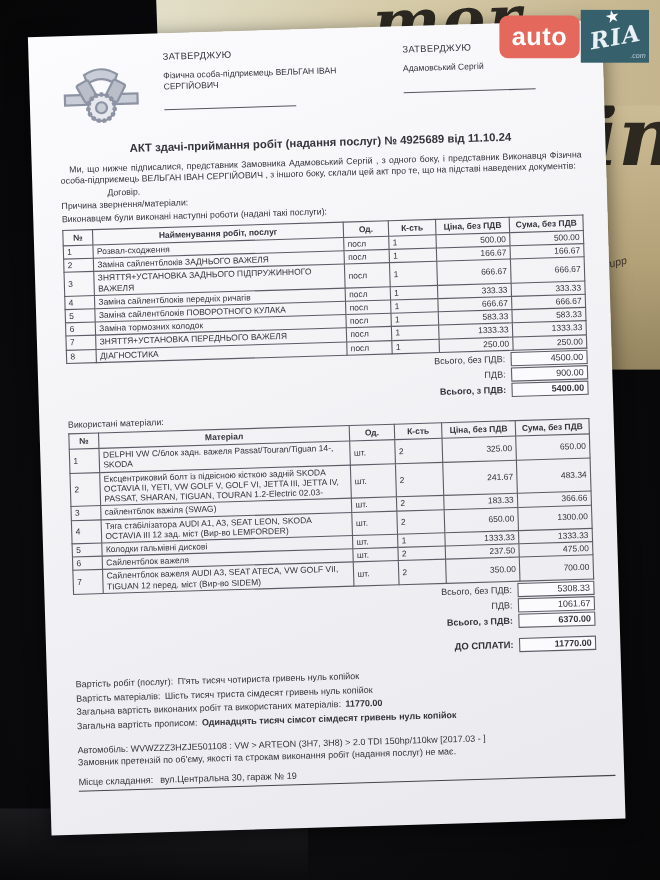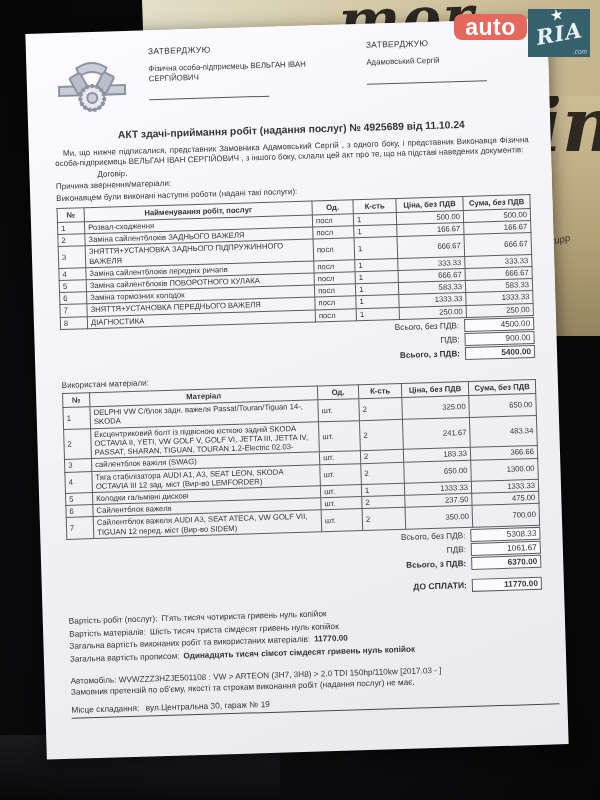--- a/index.html
+++ b/index.html
@@ -17,21 +17,21 @@
     font-style:italic;font-weight:700;font-size:58px;color:#2d2922;letter-spacing:2px;}
   .lh-right{position:absolute;left:538px;top:96px;width:62px;height:240px;
     background:linear-gradient(175deg,#cdbd96 0%,#b3a178 60%,#93845f 100%);overflow:hidden;}
   .lh-word-im{position:absolute;left:-4px;top:-14px;font-family:"DejaVu Serif",serif;
     font-style:italic;font-weight:700;font-size:74px;color:#2d2820;}
   .lh-side-text{position:absolute;left:-30px;top:136px;width:120px;
     font-size:9.5px;font-style:italic;color:#3b3327;transform:rotate(-13deg);white-space:nowrap;}
 
   
   .badge{position:absolute;left:454px;top:9px;z-index:30;display:flex;align-items:flex-start;}
-  .badge-auto{width:73px;height:26px;margin-top:5px;background:#e4685c;border-radius:8px;
+  .badge-auto{width:73px;height:39px;margin-top:5px;background:#e4685c;border-radius:8px;
     display:flex;align-items:center;justify-content:center;}
   .badge-auto span{color:#fff;font-size:23px;font-weight:700;letter-spacing:.5px;}
   .badge-ria{position:relative;width:62px;height:48px;background:#37606d;margin-left:1px;overflow:hidden;}
   .badge-ria .ria-word{position:absolute;left:8px;top:12px;font-family:"DejaVu Serif",serif;
     font-weight:700;font-style:italic;font-size:21px;color:#e8f1f5;transform:rotate(-10deg);letter-spacing:1px;}
   .badge-ria .star{position:absolute;left:22px;top:-3px;font-size:15px;color:#fff;transform:rotate(-12deg);}
   .badge-ria .tld{position:absolute;right:3px;bottom:2px;font-size:6.5px;color:#b9cdd5;font-style:italic;}
 
   
   .paper{position:absolute;left:36px;top:26px;width:522px;height:726px;z-index:10;

